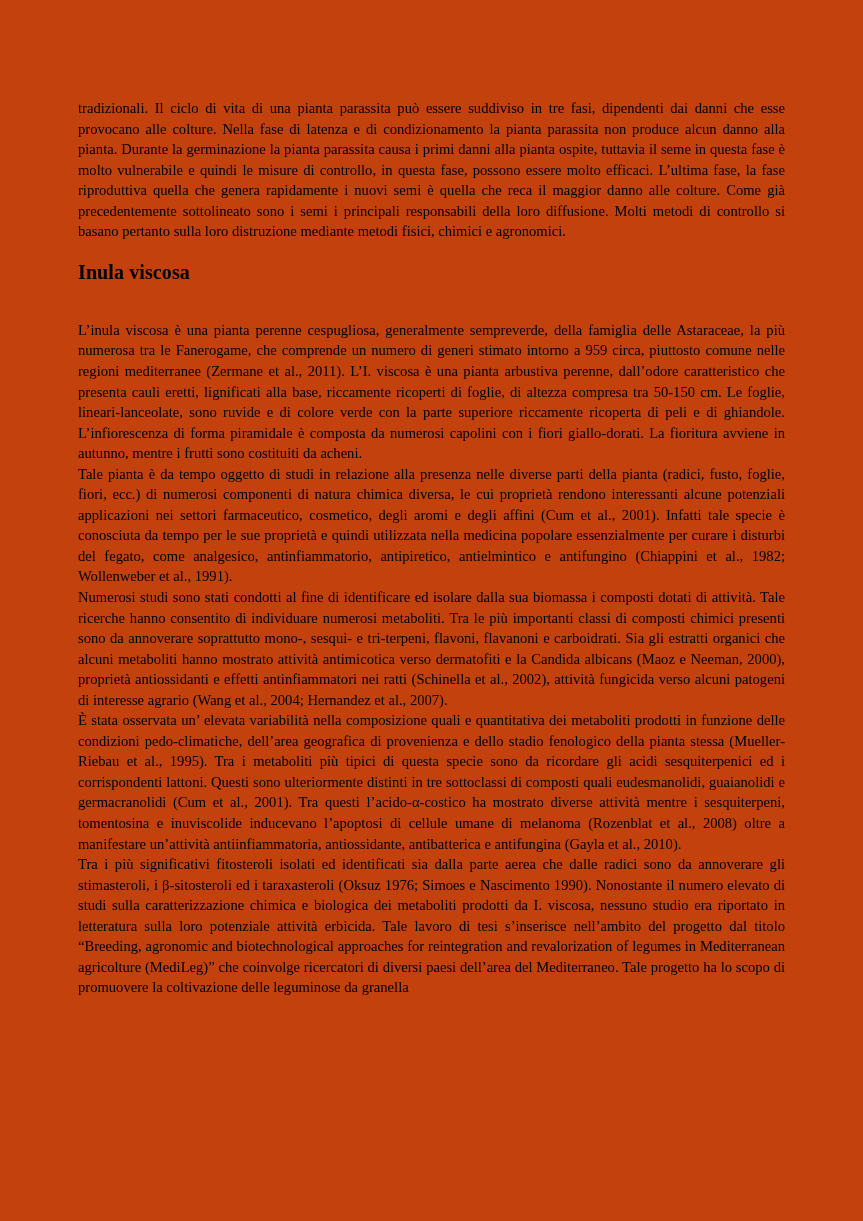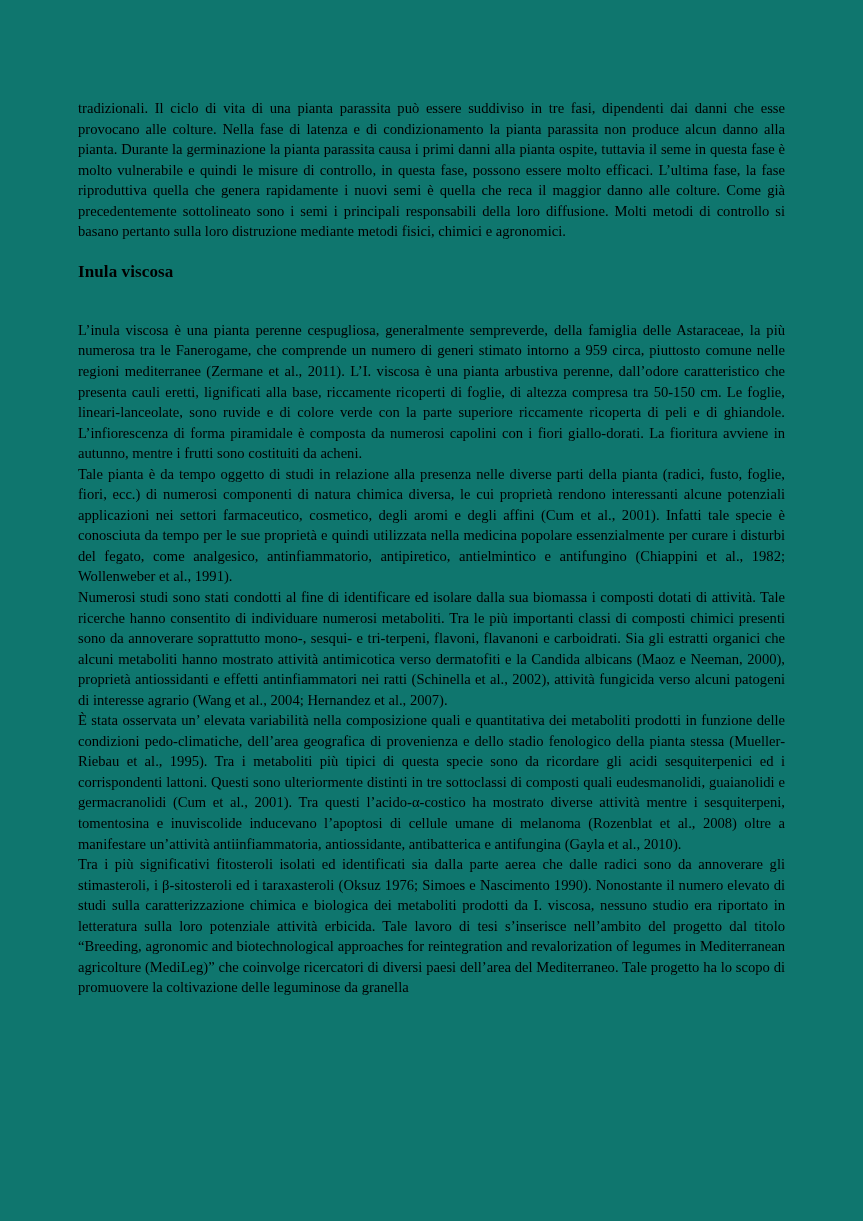--- a/index.html
+++ b/index.html
@@ -8,21 +8,21 @@
     background: #ffffff;
   }
   body {
     font-family: "Liberation Serif", "DejaVu Serif", serif;
     color: #000000;
   }
   .page {
     position: relative;
     width: 863px;
     height: 1221px;
-    background: #0f766e;
+    background: #c2410c;
     overflow: hidden;
     box-sizing: border-box;
   }
   .content {
     position: absolute;
     left: 78px;
     top: 98px;
     width: 707px;
   }
   p.body-par {
@@ -33,21 +33,21 @@
     text-justify: inter-word;
     hyphens: none;
     -webkit-hyphens: none;
     word-spacing: 0px;
   }
   p.body-par.gap-before {
     margin-top: 37px;
   }
   h2.section-heading {
     margin: 0;
-    font-size: 17px;
+    font-size: 20px;
     line-height: 20.55px;
     font-weight: bold;
     text-align: left;
     letter-spacing: 0.1px;
   }
   h2.section-heading.gap-before {
     margin-top: 20.5px;
   }
 </style>
 </head>

